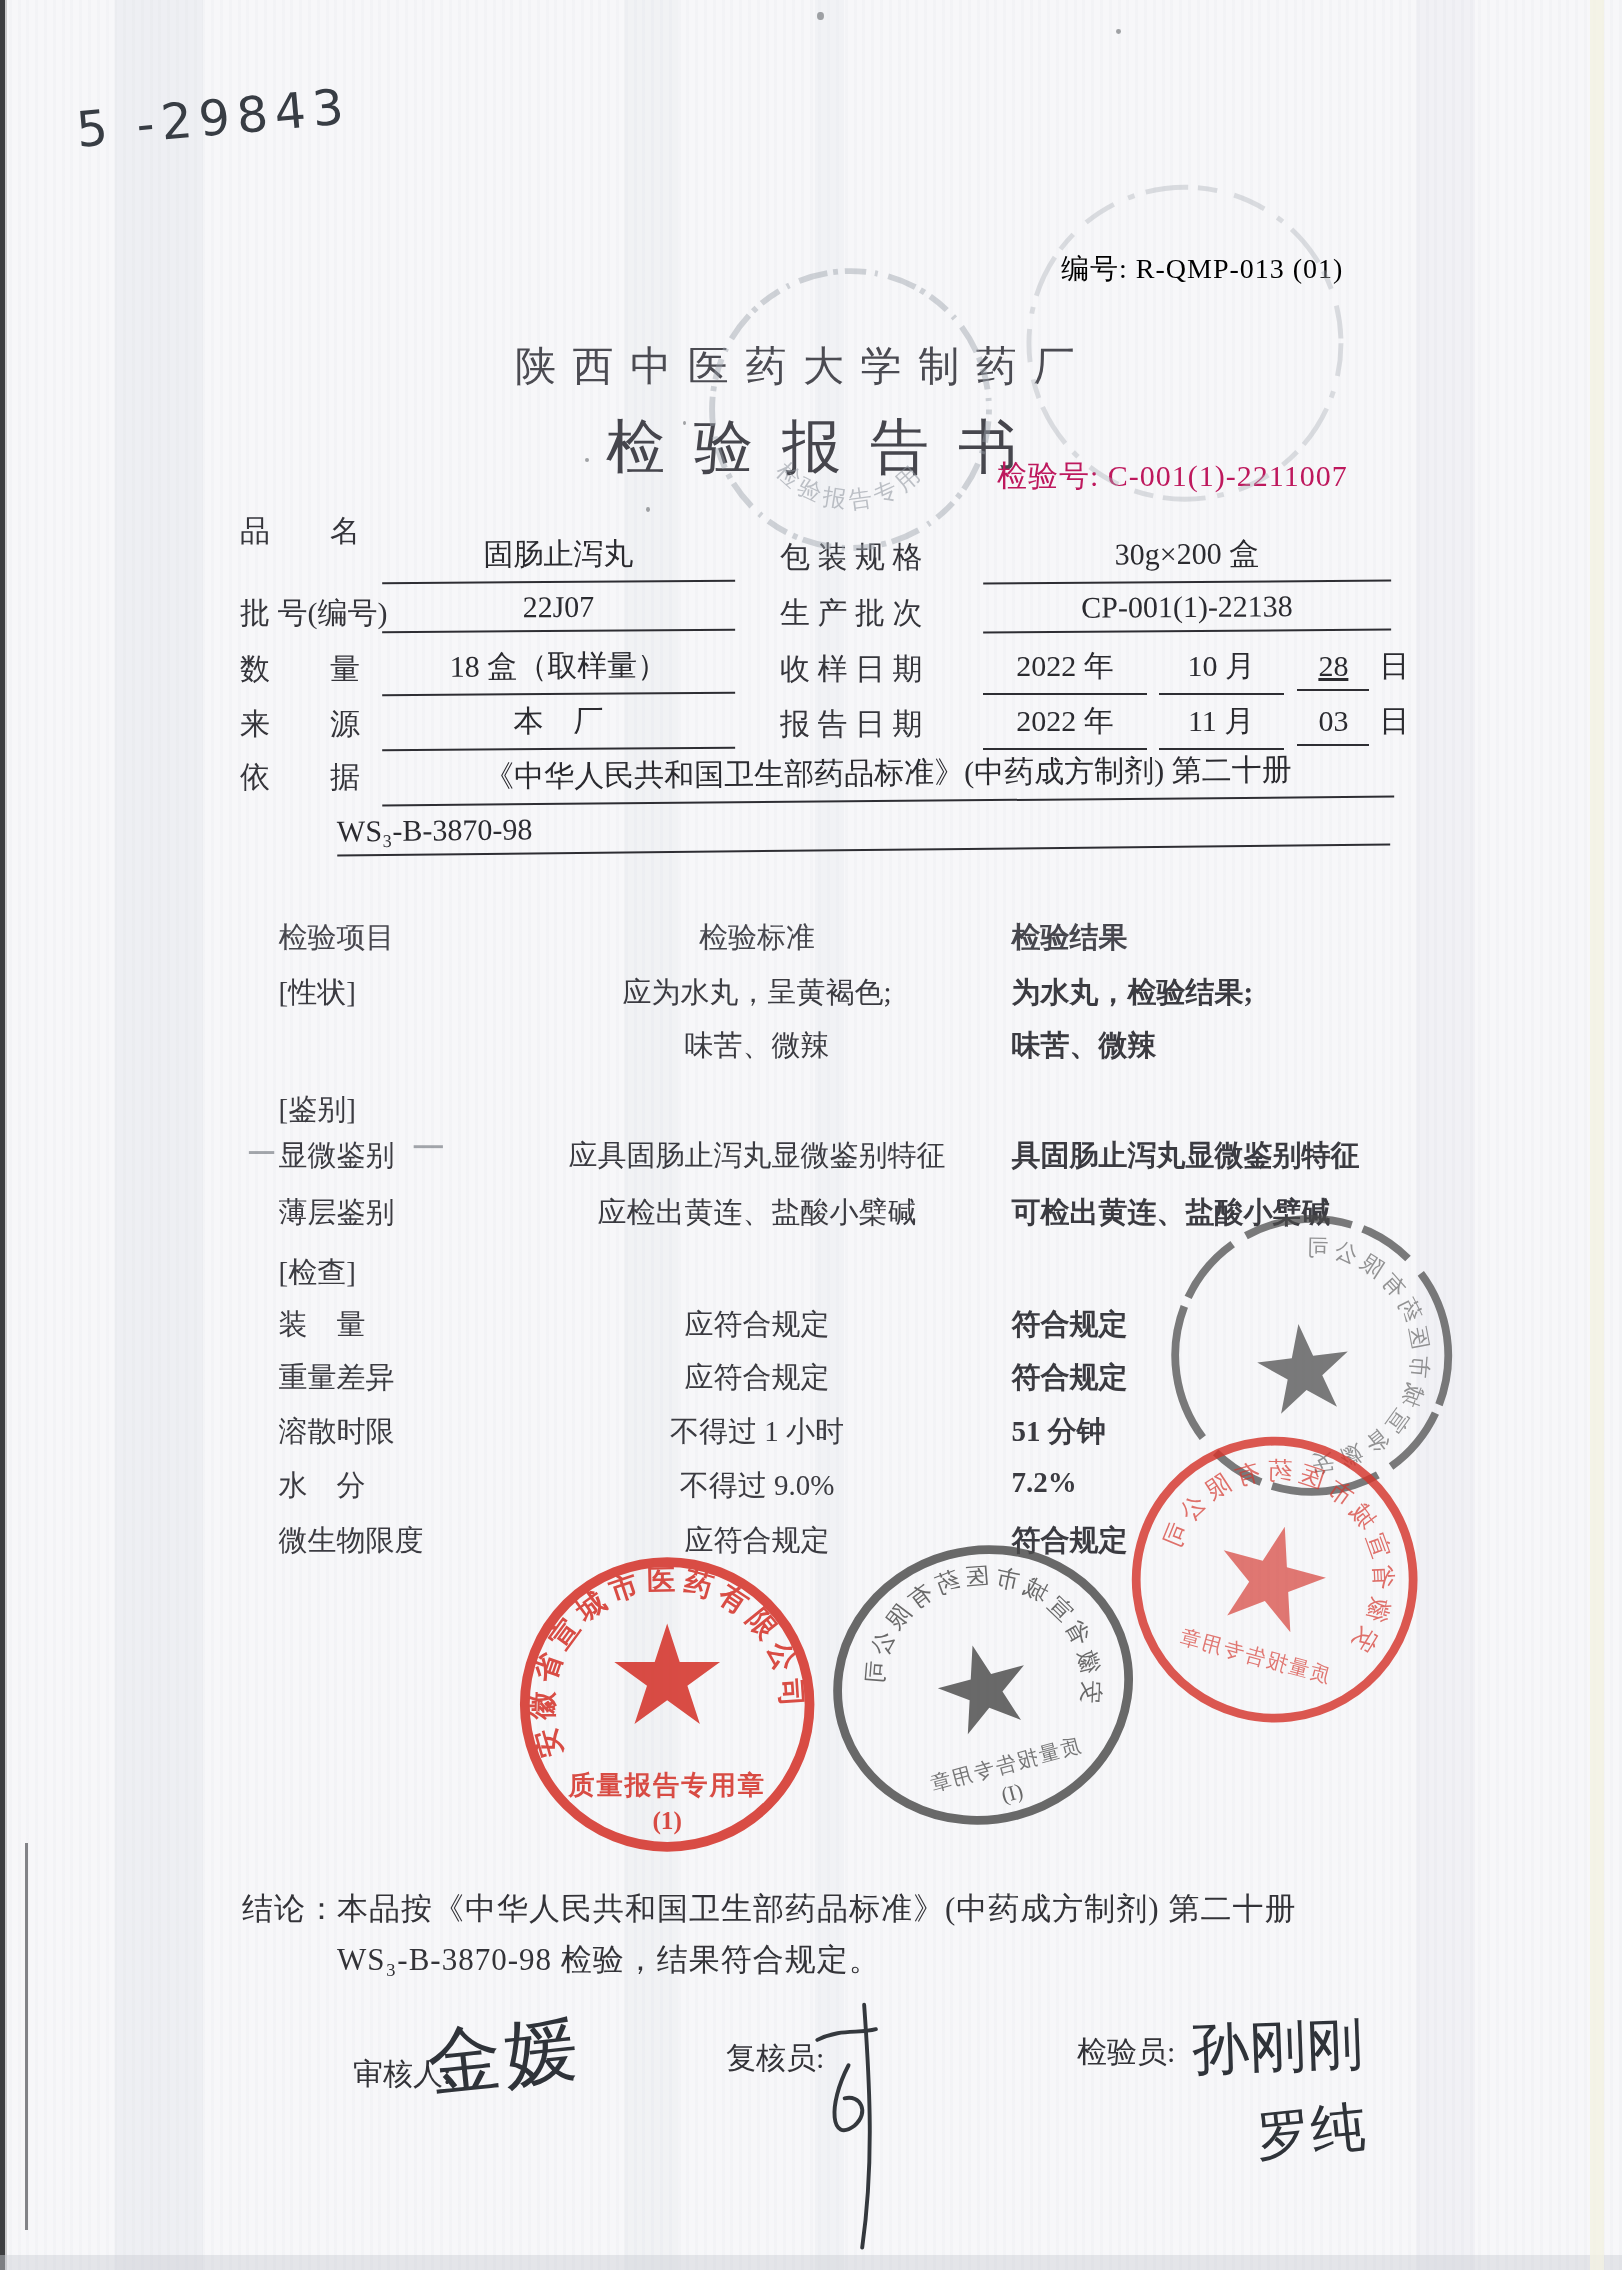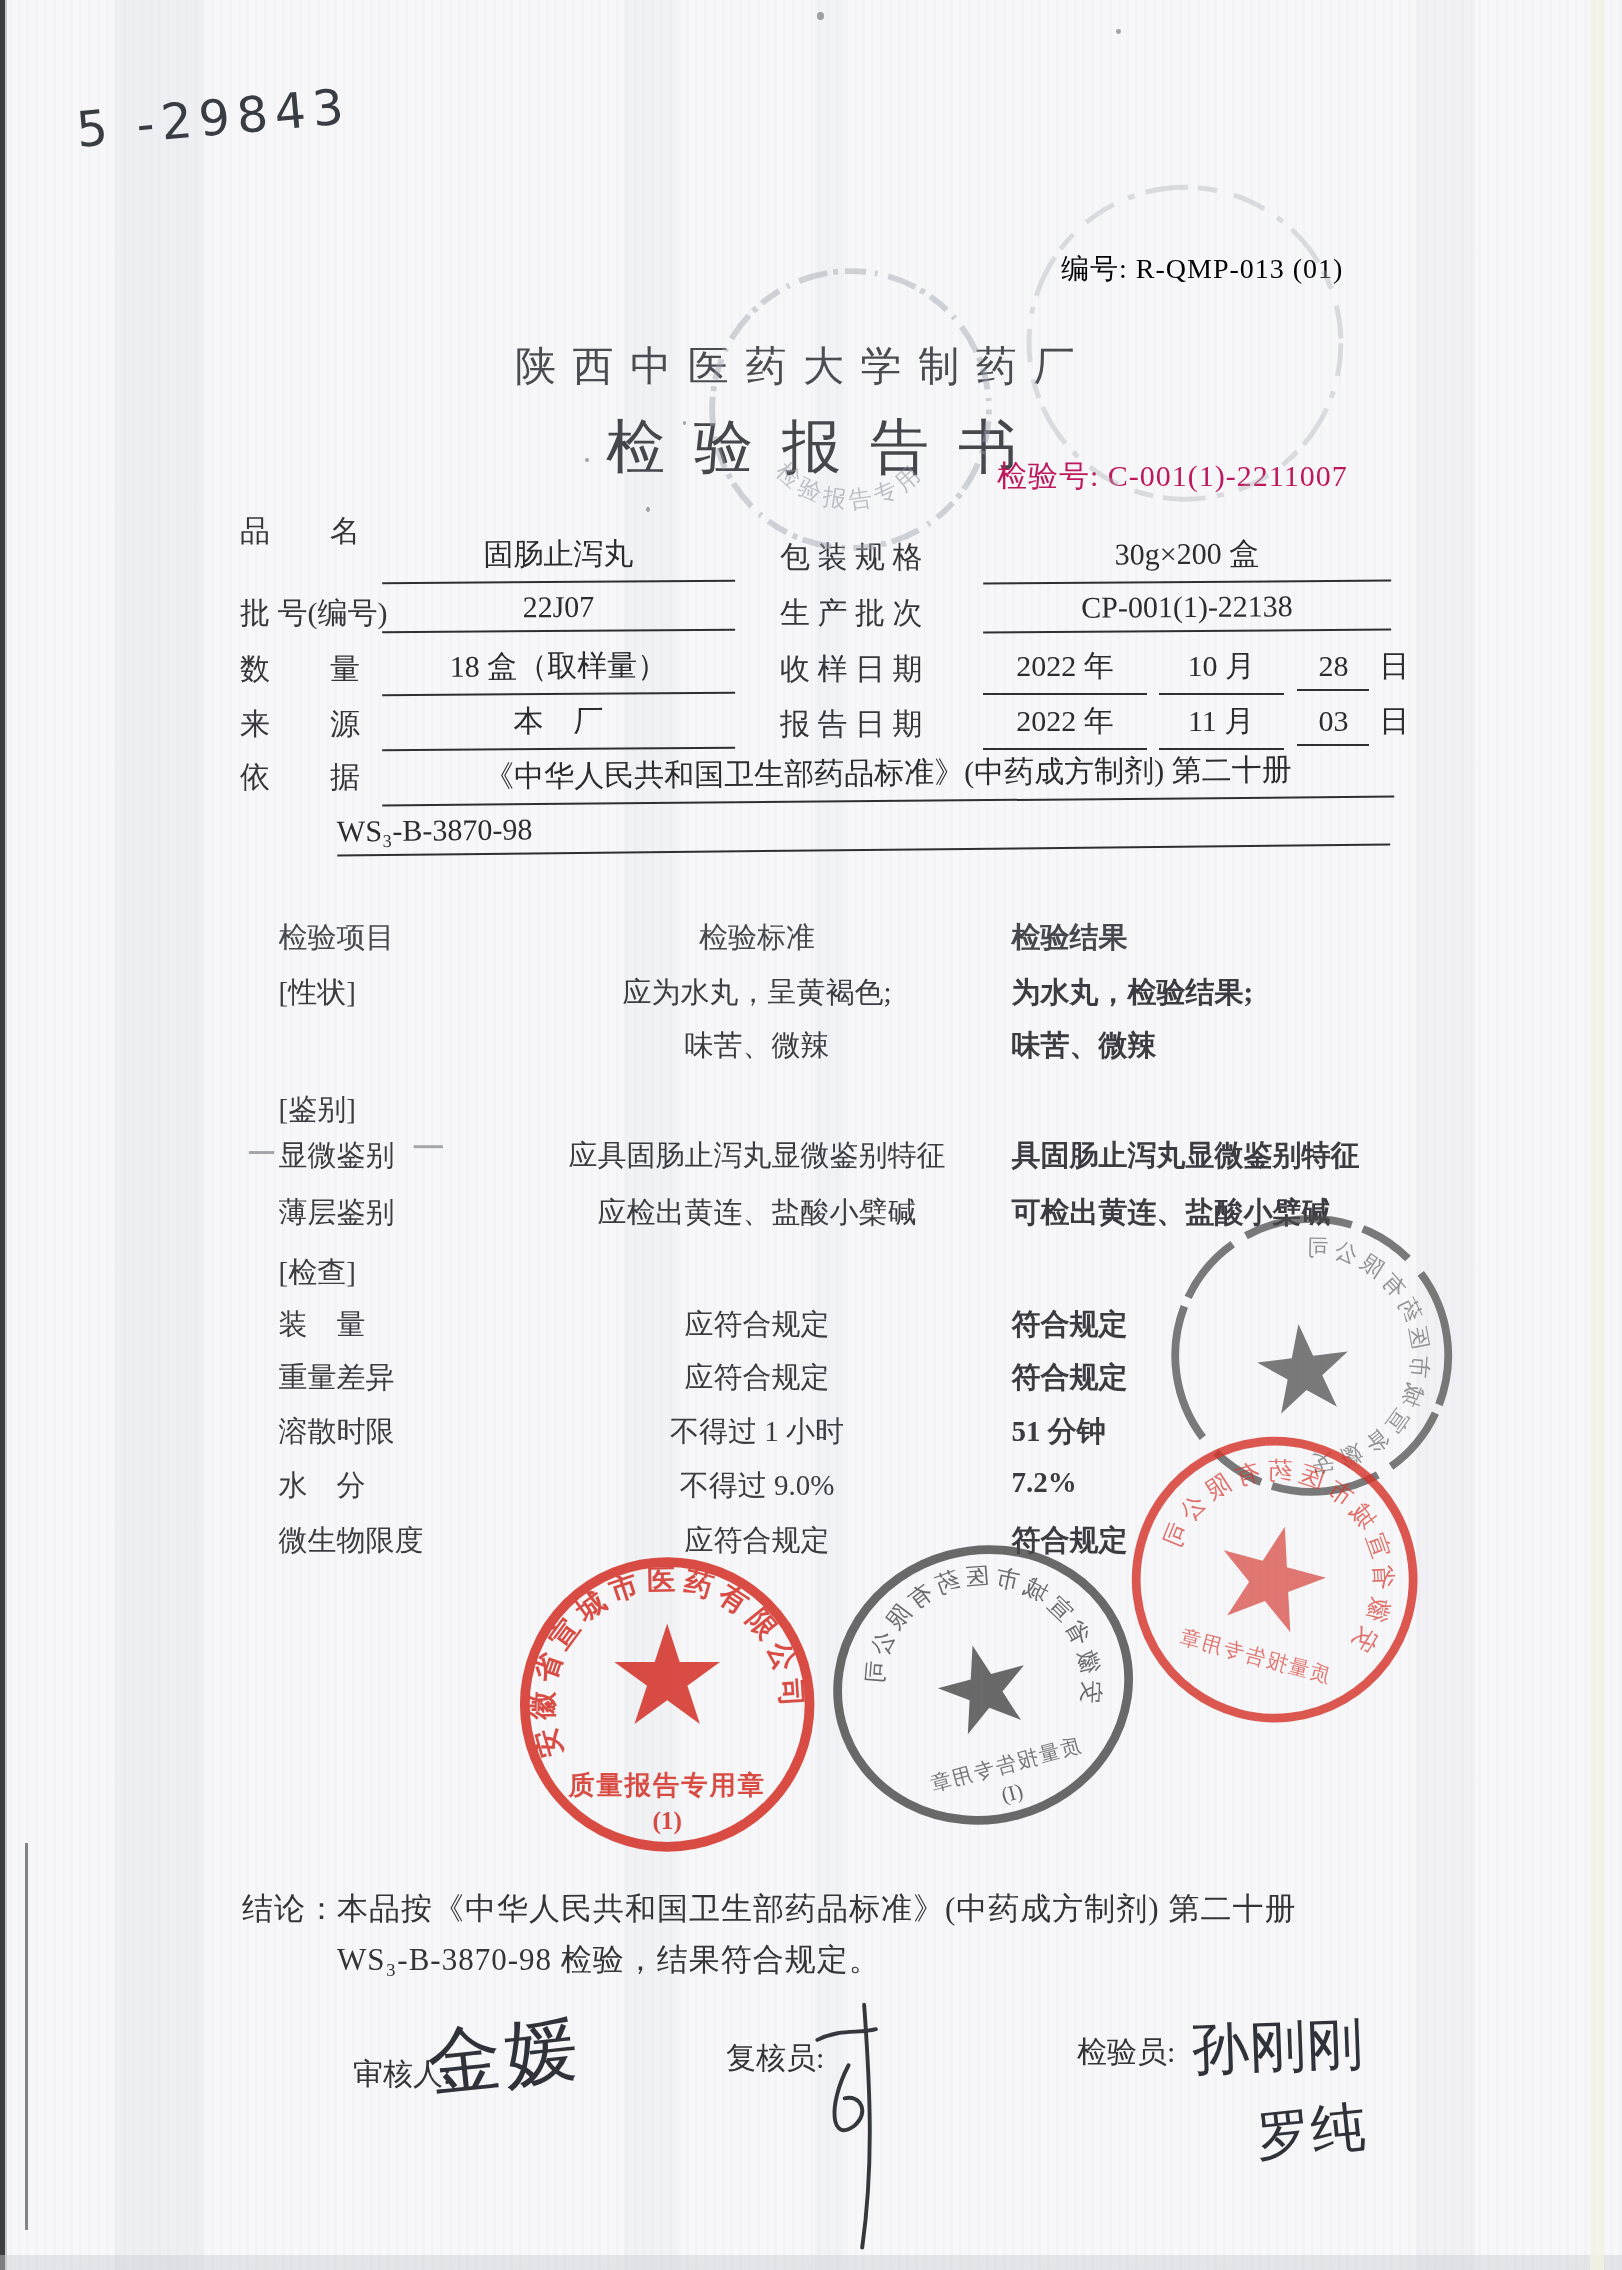--- a/index.html
+++ b/index.html
@@ -75,21 +75,21 @@
   <div class="val" style="left:337px;top:809px;width:1053px;text-align:left;transform:rotate(-0.6deg);">WS₃-B-3870-98</div>
 
   <div class="lbl" style="left:780px;top:537px;">包 装 规 格</div>
   <div class="val" style="left:983px;top:534px;width:408px;transform:rotate(-0.4deg);">30g×200 盒</div>
 
   <div class="lbl" style="left:780px;top:593px;">生 产 批 次</div>
   <div class="val" style="left:983px;top:590px;width:408px;transform:rotate(-0.4deg);">CP-001(1)-22138</div>
 
   <div class="lbl" style="left:780px;top:649px;">收 样 日 期</div>
   <div class="dategrp" style="top:646px;">
-    <span class="dseg" style="width:164px;">2022 年</span><span class="dseg" style="width:125px;margin-left:11.7px;">10 月</span><span class="dseg" style="width:72px;margin-left:13.7px;">28</span><span class="dsuf">日</span>
+    <span class="dseg" style="width:164px;">2022 年</span><span class="dseg" style="width:125px;margin-left:11.7px;">10 月</span><span class="dseg" style="width:72px;margin-left:13.7px;text-decoration:underline;">28</span><span class="dsuf">日</span>
   </div>
 
   <div class="lbl" style="left:780px;top:704px;">报 告 日 期</div>
   <div class="dategrp" style="top:701px;">
     <span class="dseg" style="width:164px;">2022 年</span><span class="dseg" style="width:125px;margin-left:11.7px;">11 月</span><span class="dseg" style="width:72px;margin-left:13.7px;">03</span><span class="dsuf">日</span>
   </div>
 
   <div class="trow" style="top:918px;color:#47474e;">
     <div class="c1">检验项目</div>
     <div class="c2">检验标准</div>

